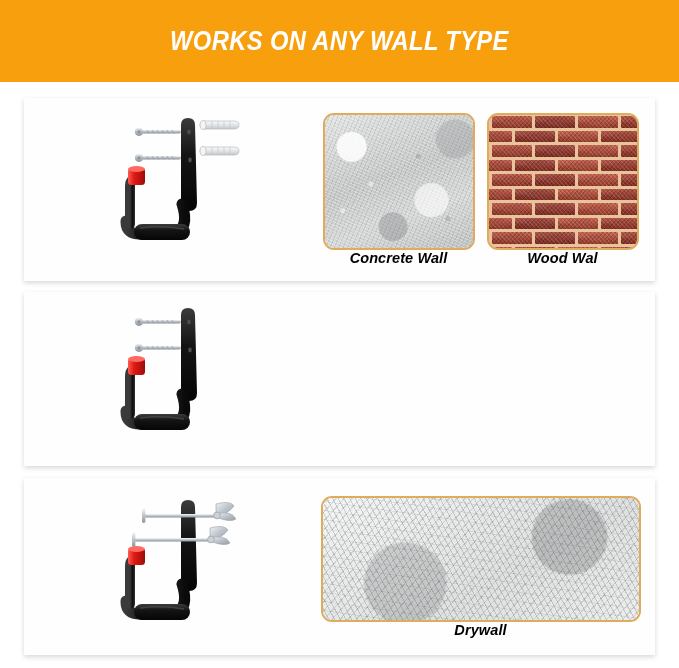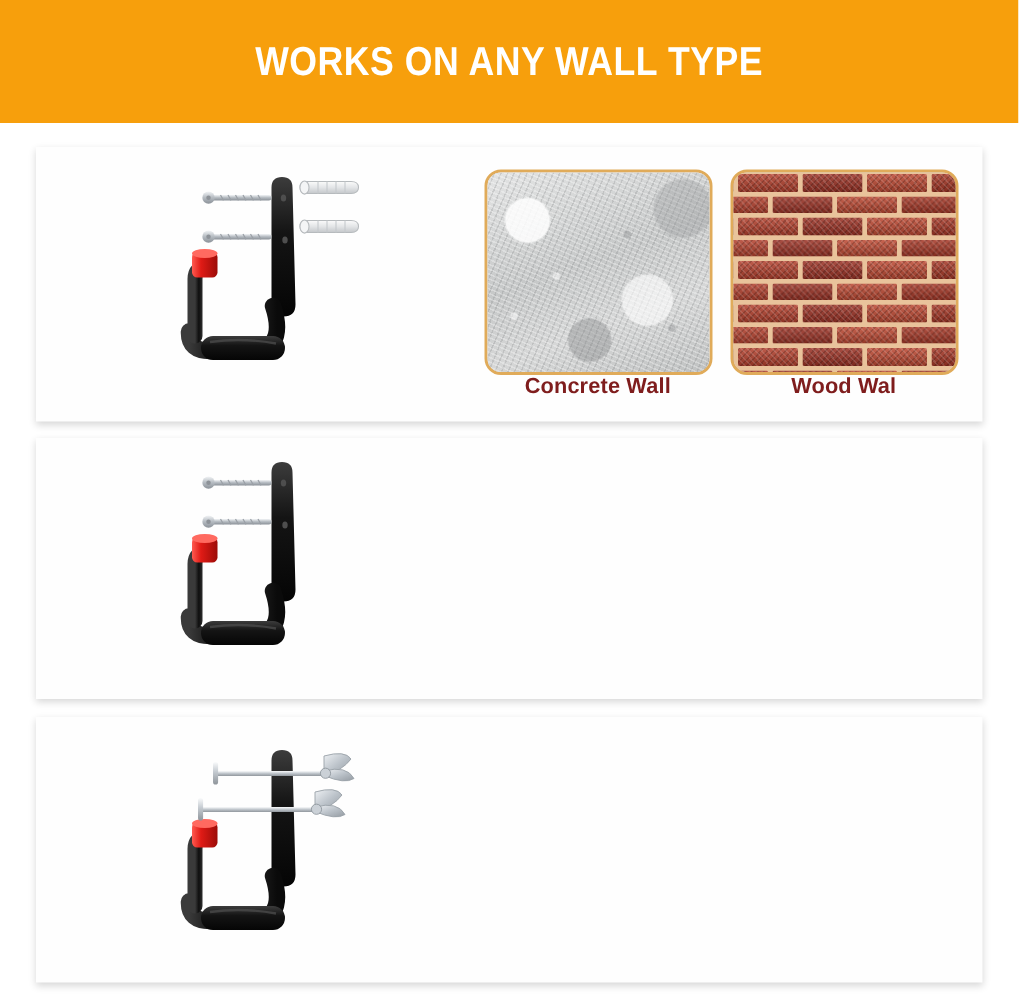--- a/index.html
+++ b/index.html
@@ -4,21 +4,21 @@
 <style>
   * { margin:0; padding:0; box-sizing:border-box; }
   html,body { width:679px; height:668px; }
   body {
     background:#ffffff;
     font-family:"Liberation Sans", sans-serif;
     -webkit-font-smoothing:antialiased;
     overflow:hidden;
   }
 
-  .page { position:relative; width:679px; height:584px; background:#fff; }
+  .page { position:relative; width:679px; height:584px; background:#fff;font-style:italic; }
 
   
   .banner {
     position:absolute; left:0; top:0; width:679px; height:82px;
     background:#f79f0c;
     display:flex; align-items:center; justify-content:center;
   }
   .banner-title {
     color:#ffffff;
     font-size:27px;
@@ -60,21 +60,21 @@
     border:2px solid #e0ab5a;
     border-radius:11px;
     overflow:hidden;
     position:relative;
     background:#ddd;
   }
   .swatch-label {
     margin-top:0;
     font-size:14.5px;
     font-weight:bold;
-    color:#7f1d1d;
+    color:#000000;
     letter-spacing:0.1px;
     white-space:nowrap;
   }
 
   .sw-concrete { width:152px; height:137px; }
   .sw-brick    { width:152px; height:137px; }
   .sw-wood     { width:315px; height:128px; }
   .sw-drywall  { width:320px; height:126px; }
 
   
@@ -465,17 +465,25 @@
           <g>
             <rect x="18" y="48" width="80" height="3.4" rx="1.7" fill="url(#steel3)"></rect>
             <rect x="16" y="42" width="3.4" height="15" rx="1.7" fill="url(#steel3)"></rect>
             <path d="M94 38 q14 -4 18 2 q-6 8 -18 11 z" fill="url(#wing3)" stroke="#9aa1a8" stroke-width=".6"></path>
             <path d="M94 51 q14 6 20 2 q-5 -9 -20 -5 z" fill="url(#wing3)" stroke="#9aa1a8" stroke-width=".6"></path>
             <circle cx="95" cy="49.5" r="3.4" fill="#cbd1d7" stroke="#8f969d" stroke-width=".6"></circle>
           </g>
         </svg>
       </div>
 
+      <div class="swatch-zone">
+        <div class="swatch-wrap">
+          <div class="swatch sw-drywall">
+            <div class="tex-drywall"></div>
+          </div>
+          <div class="swatch-label">Drywall</div>
+        </div>
+      </div>
 
     </div>
   </div>
 
 </div>
 
 </body></html>

